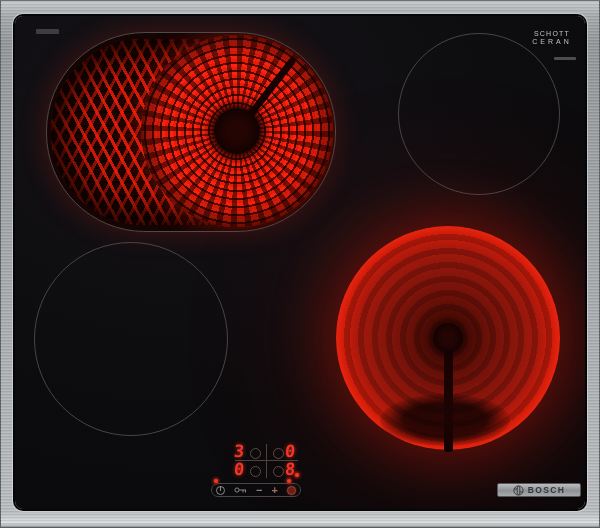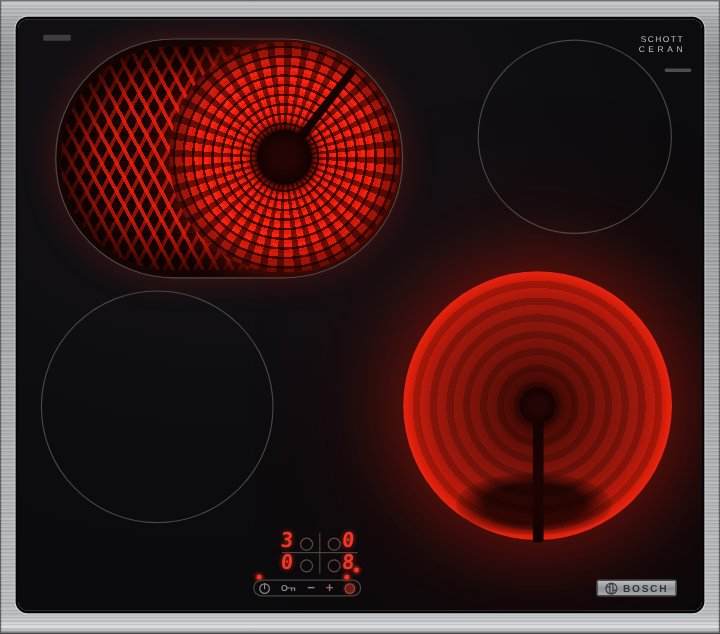--- a/index.html
+++ b/index.html
@@ -120,21 +120,21 @@
   }
   .power-ic{position:relative;width:9px;height:9px;border:1px solid #8a8684;border-radius:50%;box-sizing:border-box;}
   .power-ic span{position:absolute;left:50%;top:-1px;width:1.5px;height:5px;margin-left:-0.75px;background:#8a8684;}
   .pm{font-size:11px;line-height:11px;color:#8a8684;font-weight:bold;}
   .pm.plus{color:#9a7065;}
   .zone-btn{width:9px;height:9px;border-radius:50%;background:#6e1d14;border:1px solid #8a4a40;box-sizing:border-box;
     box-shadow:0 0 3px rgba(220,50,30,.5);}
 
   
   .bosch-badge{
-    position:absolute;left:497px;top:483px;width:67px;height:14px;
+    position:absolute;left:497px;top:483px;width:84px;height:14px;
     background:linear-gradient(180deg,#bbbec0 0%,#8e9295 55%,#a7aaac 100%);
     border:1px solid #54575a;border-radius:2px;
     display:flex;align-items:center;justify-content:center;gap:4px;box-sizing:border-box;
   }
   .bosch-word{font-size:8.5px;font-weight:bold;letter-spacing:1.4px;color:#33373a;line-height:8.5px;}
 </style>
 </head>
 <body>
 
 <div class="stage">

